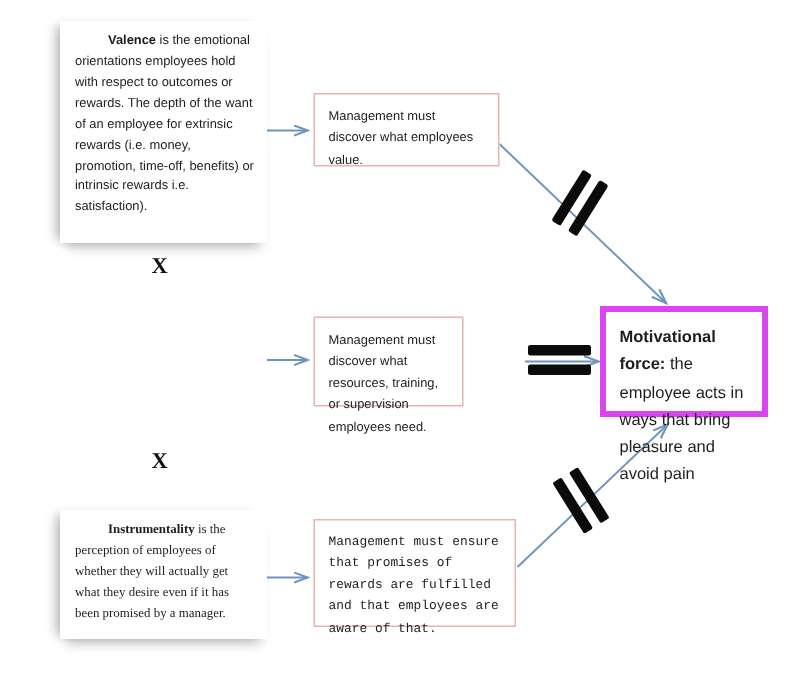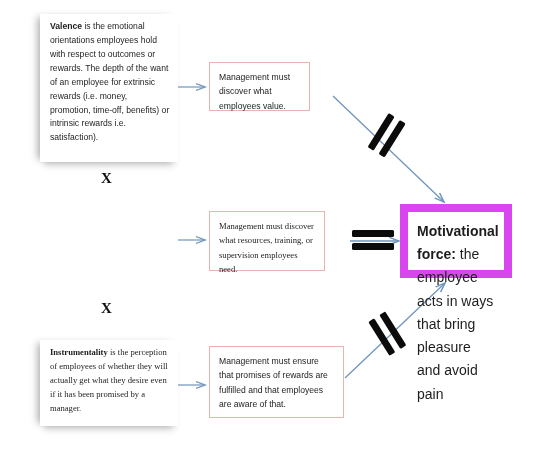--- a/index.html
+++ b/index.html
@@ -22,41 +22,41 @@
     background: #ffffff;
     color: #1d1d1d;
     font-size: 8.6px;
     line-height: 1.62;
     padding: 6px 8px 8px 10px;
     box-sizing: border-box;
     box-shadow: -6px 0 7px -3px rgba(0,0,0,0.28),
                  0 7px 7px -4px rgba(0,0,0,0.22);
     z-index: 6;
   }
-  .desc b { font-weight: bold; }
+  .desc b { font-weight: bold; margin-left: 22px; }
 
   
   .pbox {
     position: absolute;
     background: #ffffff;
     border: 1px solid #e8b4ae;
     box-sizing: border-box;
     color: #1d1d1d;
     font-size: 8.6px;
     line-height: 1.68;
     padding: 7px 9px;
     z-index: 6;
   }
   .final-box {
     position: absolute;
     background: #ffffff;
-    border: 8px solid #d946ef;
+    border: 4px solid #d946ef;
     box-sizing: border-box;
     color: #1d1d1d;
-    font-size: 14px;
+    font-size: 11px;
     line-height: 1.66;
     padding: 8px 8px 8px 9px;
     z-index: 7;
   }
   .final-box b { font-weight: bold; }
 
   
   .xmul {
     position: absolute;
     font-family: "Liberation Serif", serif;
@@ -126,29 +126,29 @@
   </div>
 
 
   <div class="desc" style="left:40px; top:340px; width:138px; height:86px;font-family:Liberation Serif, serif;">
     <b>Instrumentality</b><span> is the perception of employees of whether  they will actually get what they desire even if it has been promised by a manager.</span>
   </div>
 
   <div class="xmul" style="left:101px; top:170px;">X</div>
   <div class="xmul" style="left:101px; top:300px;">X</div>
 
-  <div class="pbox" style="left:209px; top:62px; width:101px; height:49px;">
+  <div class="pbox" style="left:209px; top:62px; width:124px; height:49px;">
     <span>Management must discover what employees value.</span>
   </div>
 
-  <div class="pbox" style="left:209px; top:211px; width:116px; height:60px;font-family:Liberation Serif, serif;">
+  <div class="pbox" style="left:209px; top:211px; width:100px; height:60px;">
     <span>Management must discover what resources, training, or supervision employees need.</span>
   </div>
 
-  <div class="pbox" style="left:209px; top:346px; width:135px; height:72px;">
+  <div class="pbox" style="left:209px; top:346px; width:135px; height:72px;font-family:Liberation Mono, monospace;">
     <span>Management must ensure that promises of rewards are fulfilled and that employees are aware of that.</span>
   </div>
 
   <div class="eq eq-t" style="left:367px; top:124px; transform:rotate(-58deg);">
     <div class="bar bar1"></div>
     <div class="bar bar2"></div>
   </div>
 
   <div class="eq eq-h" style="left:352px; top:230px;">
     <div class="bar bar1"></div>

